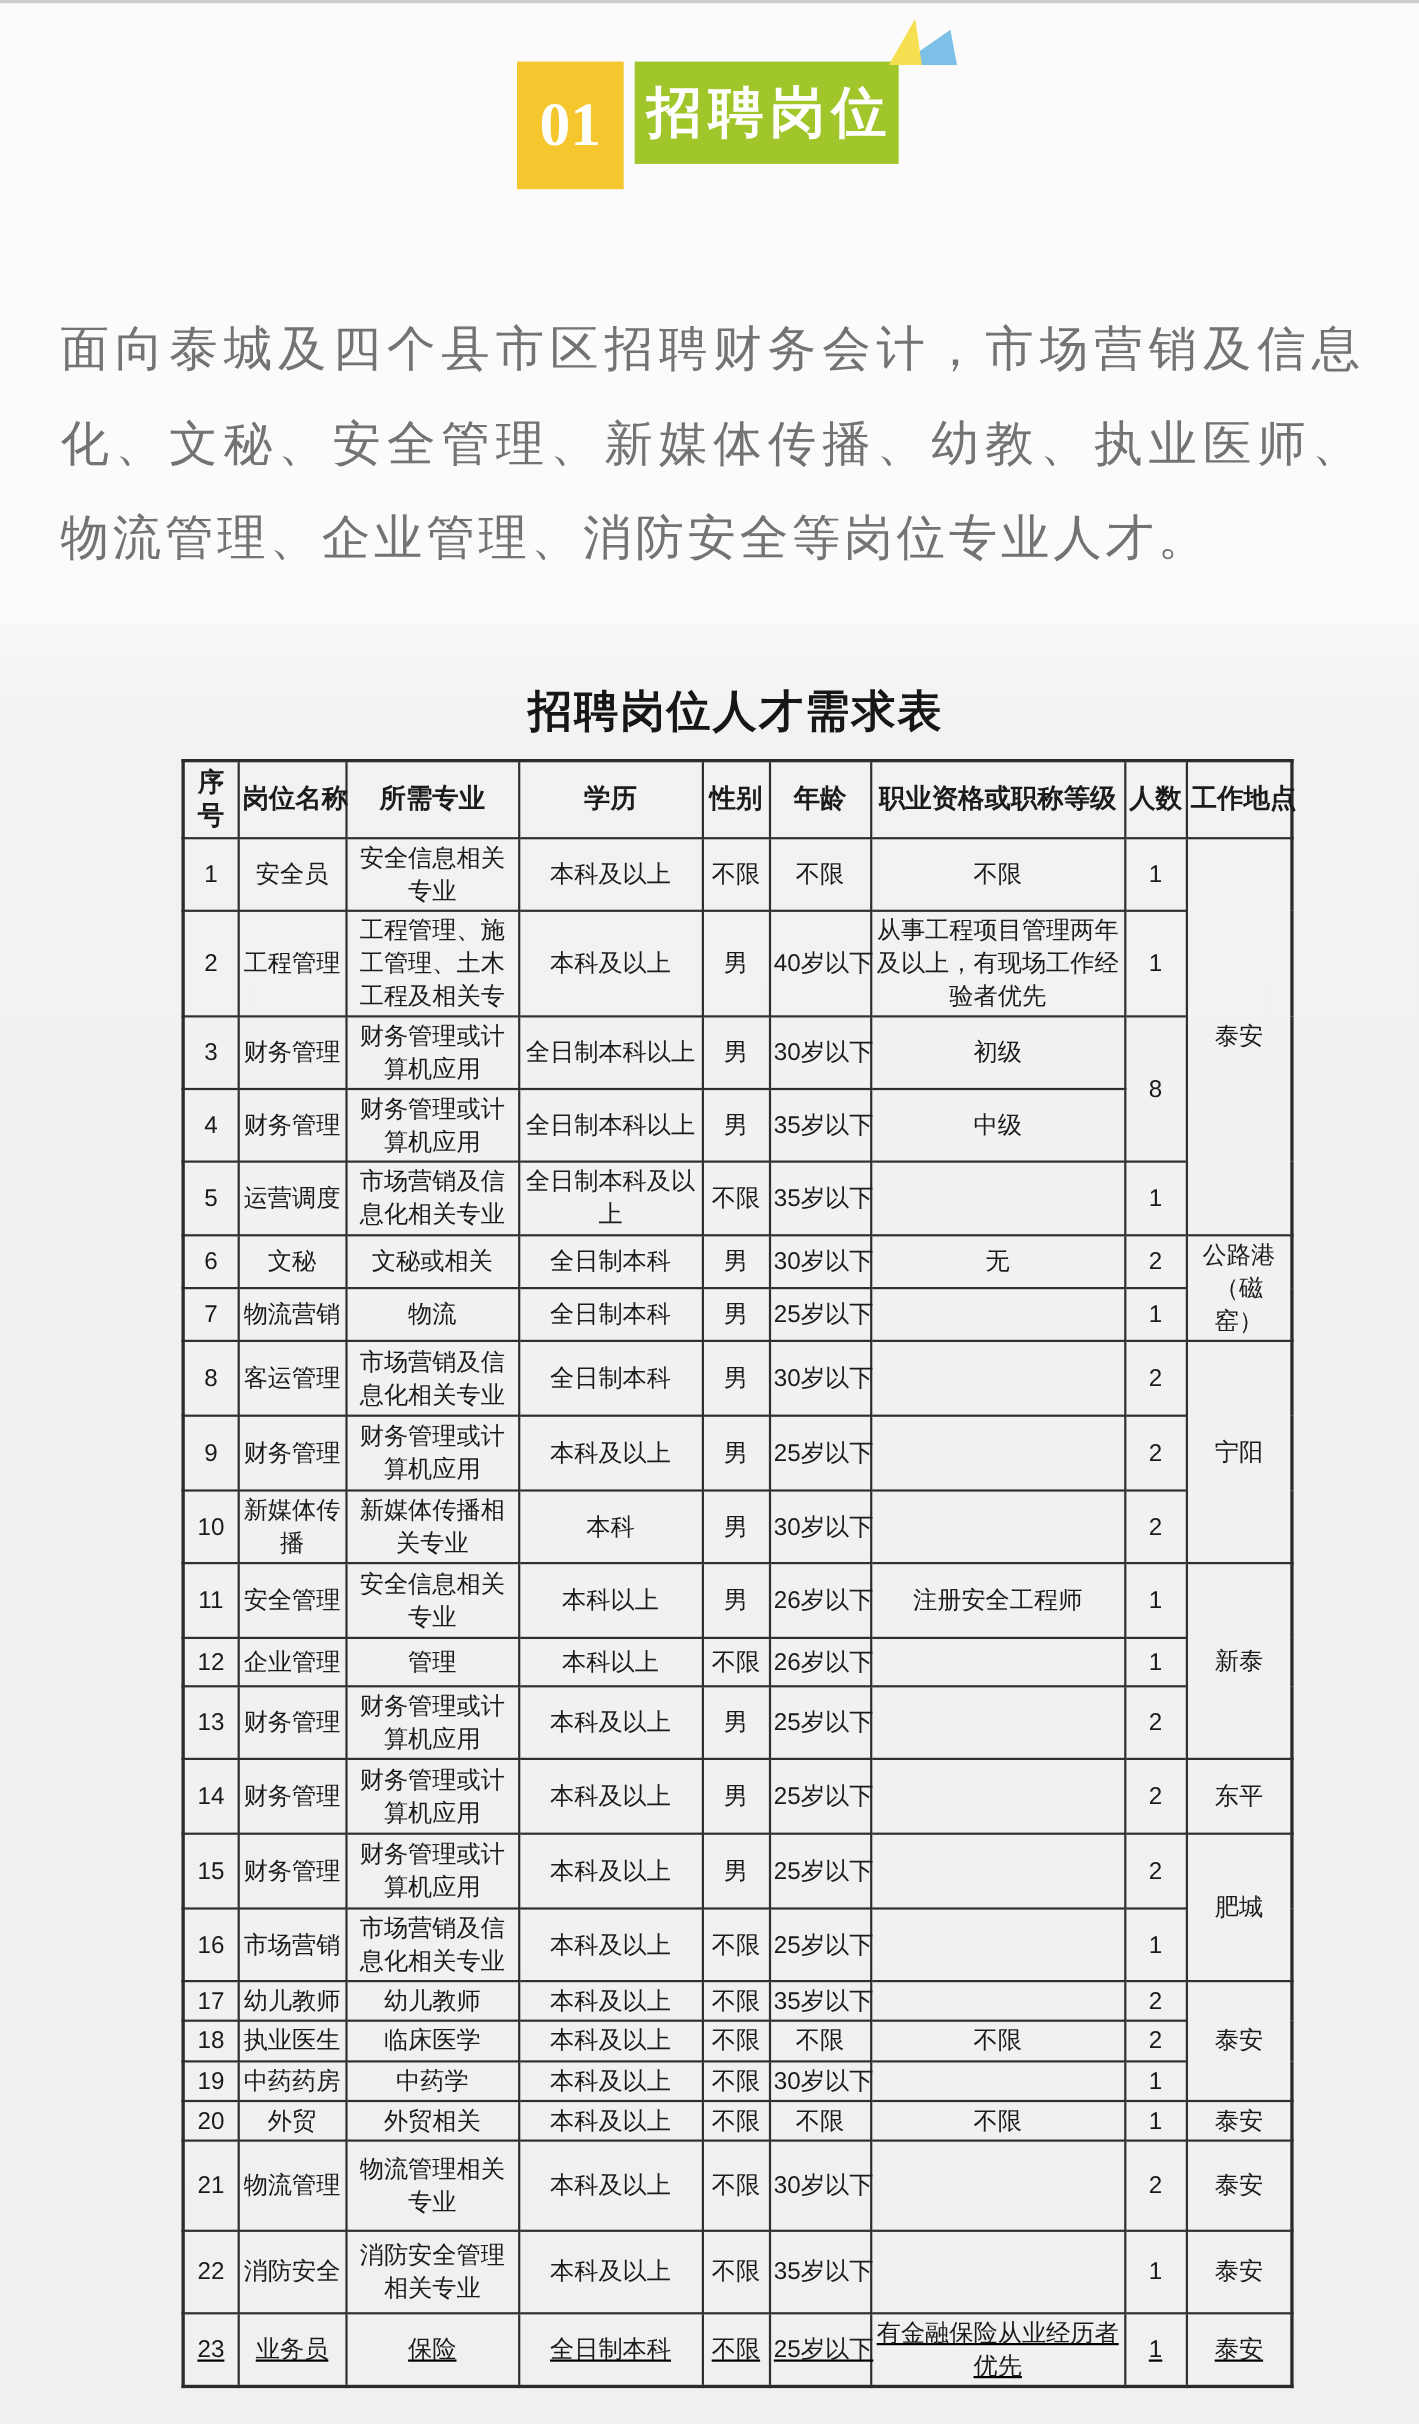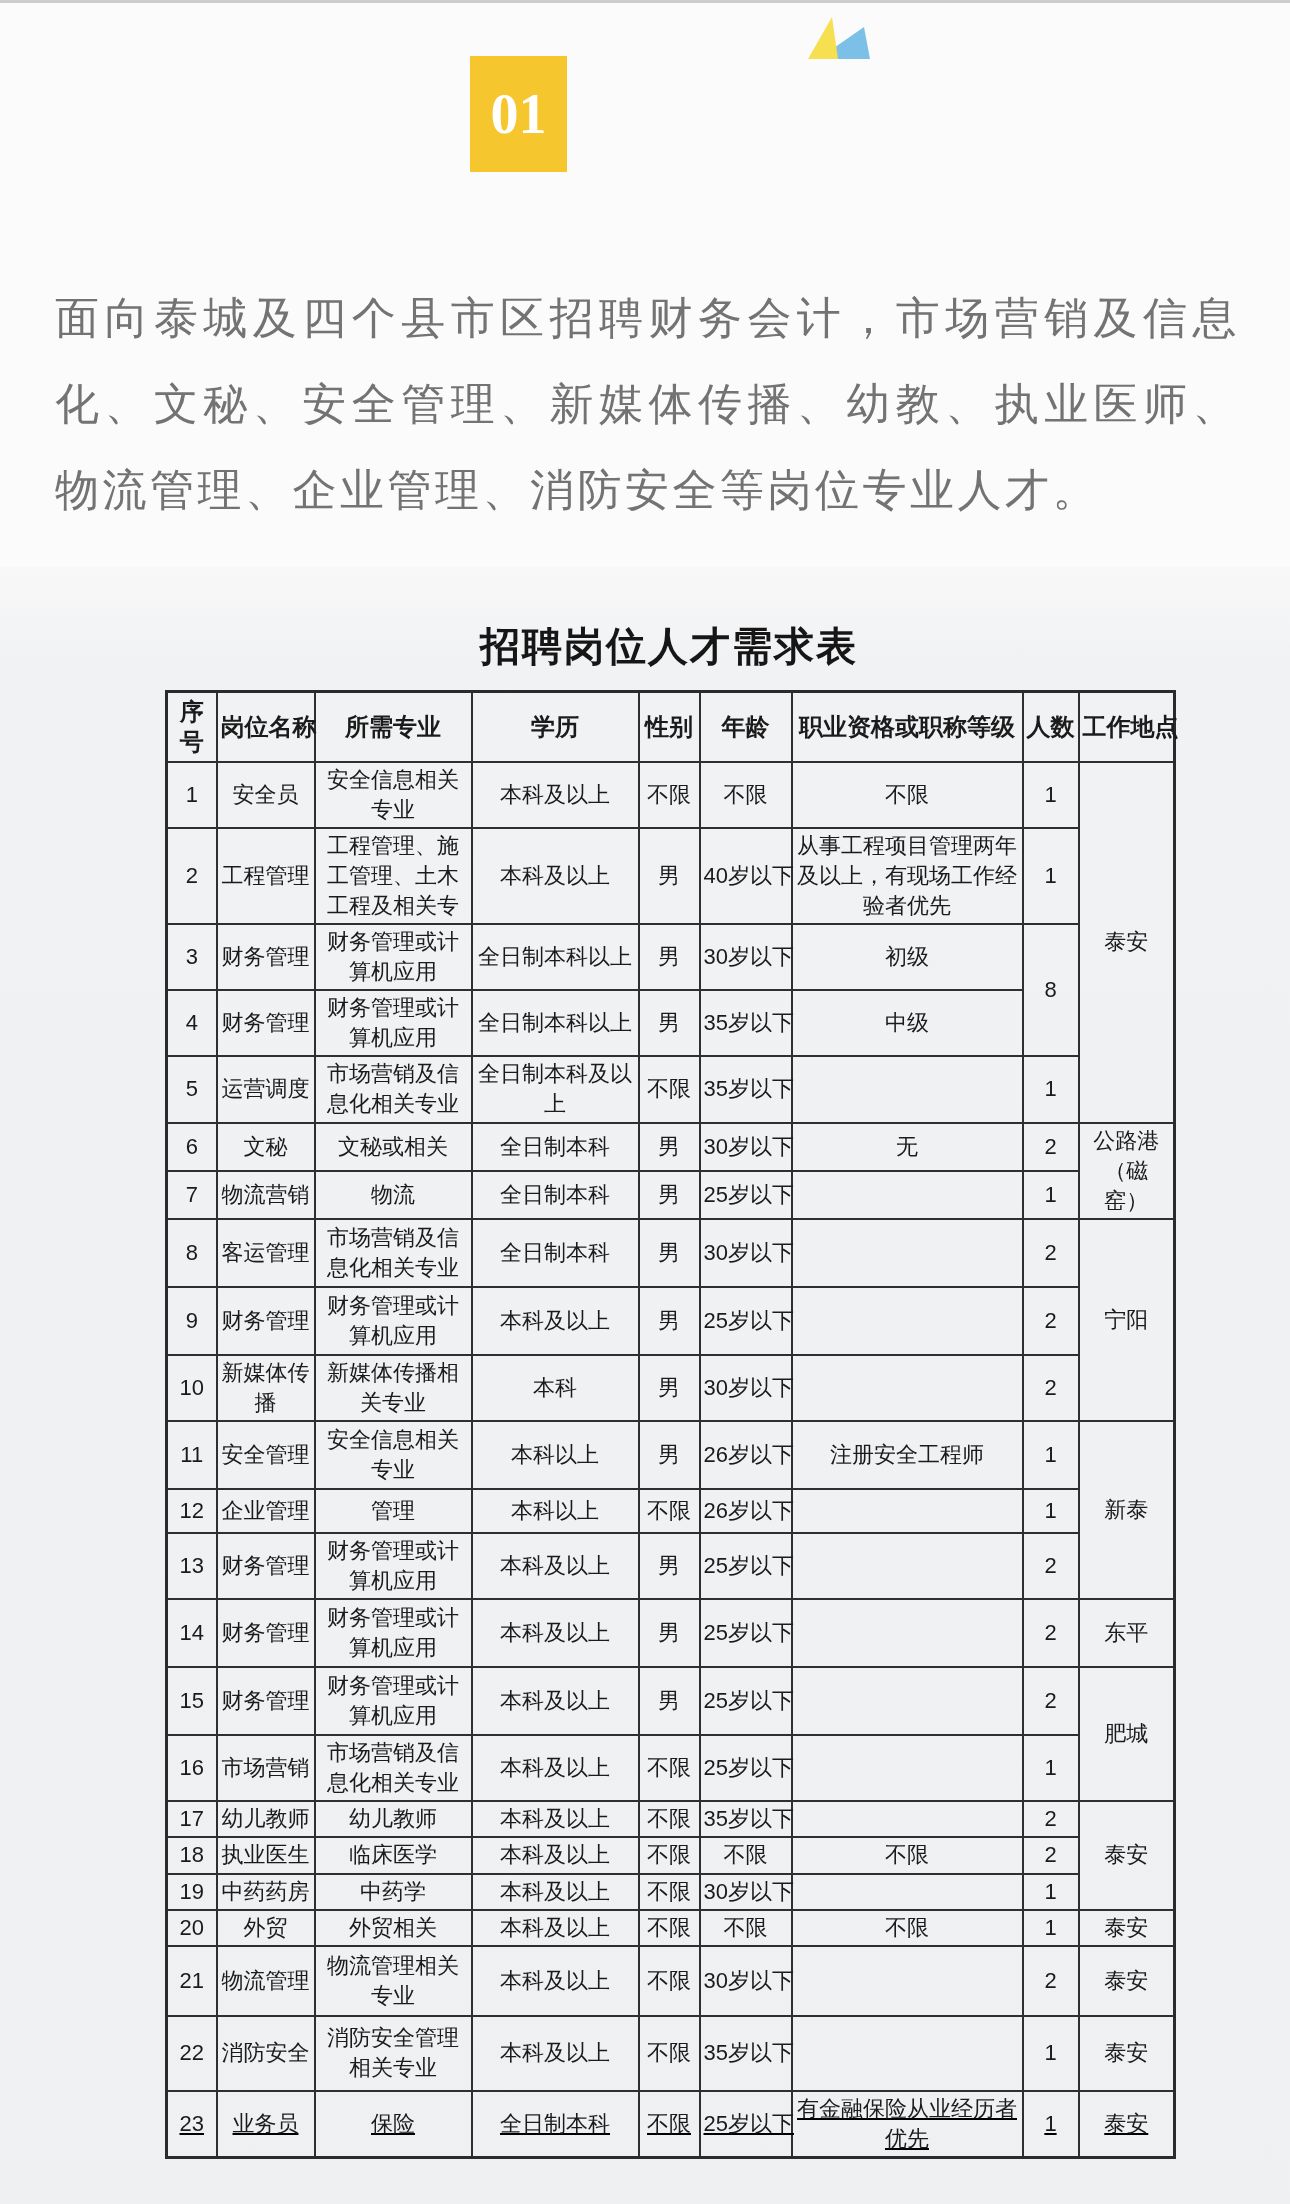--- a/index.html
+++ b/index.html
@@ -86,20 +86,21 @@
   }
   .watermark svg { filter:drop-shadow(0 2px 3px rgba(120,120,120,.8)); }
 </style>
 </head>
 <body>
 
 <div class="top-line"></div>
 
 <div class="header">
   <div class="badge-num">01</div>
+  <div class="badge-title">招聘岗位</div>
   <svg class="tri" width="76" height="44" viewBox="0 0 76 44">
     <polygon points="20,42 66,10 72,42" fill="#7CC0E8"></polygon>
     <polygon points="10,42 34,0 40,42" fill="#F6E052"></polygon>
   </svg>
 </div>
 
 <div class="intro">面向泰城及四个县市区招聘财务会计，市场营销及信息化、文秘、安全管理、新媒体传播、幼教、执业医师、物流管理、企业管理、消防安全等岗位专业人才。</div>
 
 <div class="scan">
   <div class="table-title">招聘岗位人才需求表</div>
@@ -331,21 +332,21 @@
           <td class="c0">20</td>
           <td class="c1">外贸</td>
           <td class="c2">外贸相关</td>
           <td class="c3">本科及以上</td>
           <td class="c4">不限</td>
           <td class="c5">不限</td>
           <td class="c6">不限</td>
           <td class="c7">1</td>
           <td class="c8">泰安</td>
         </tr>
-        <tr style="height: 70px;">
+        <tr style="height: 82px;">
           <td class="c0">21</td>
           <td class="c1">物流管理</td>
           <td class="c2">物流管理相关专业</td>
           <td class="c3">本科及以上</td>
           <td class="c4">不限</td>
           <td class="c5">30岁以下</td>
           <td class="c6"></td>
           <td class="c7">2</td>
           <td class="c8">泰安</td>
         </tr>

